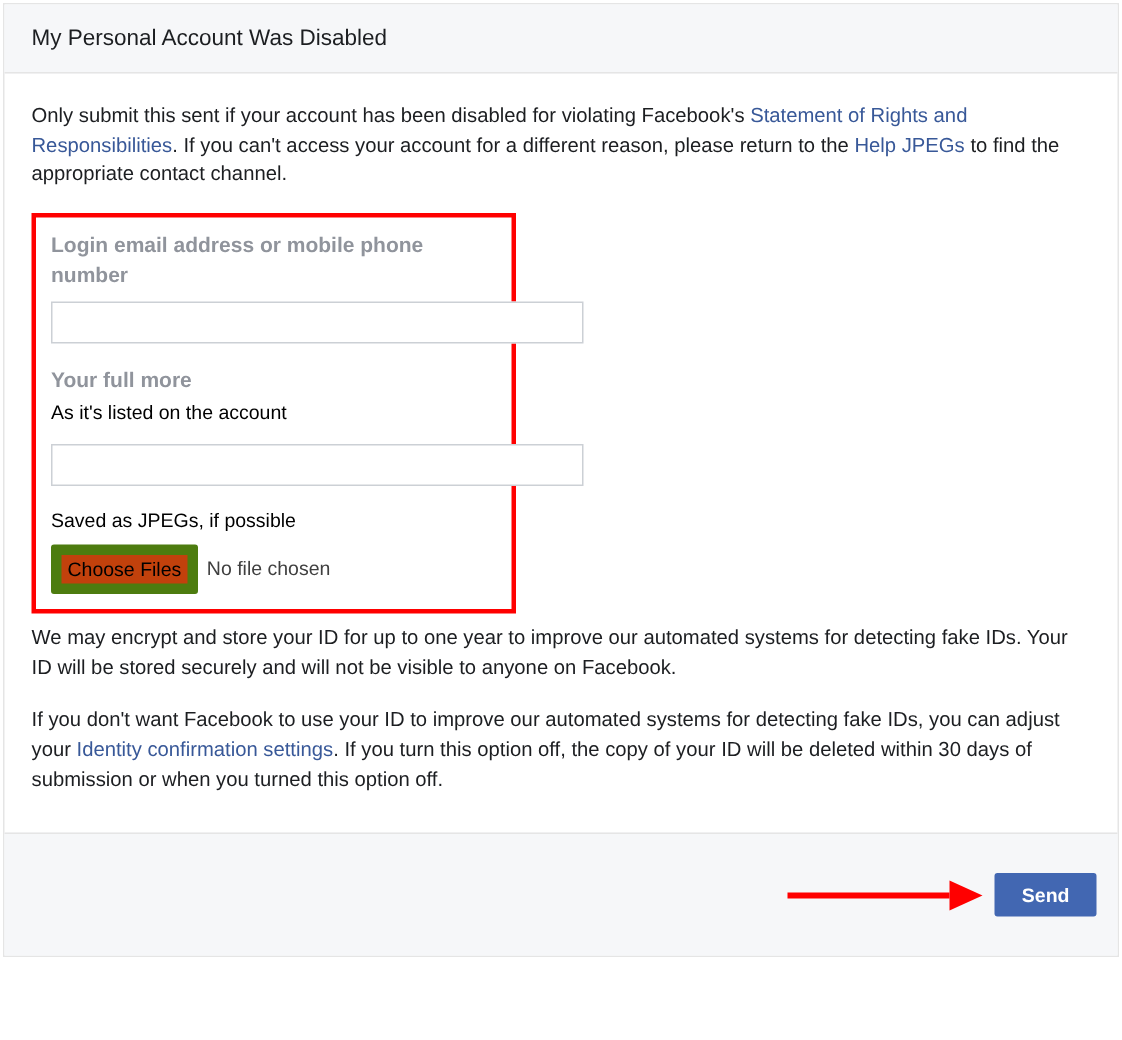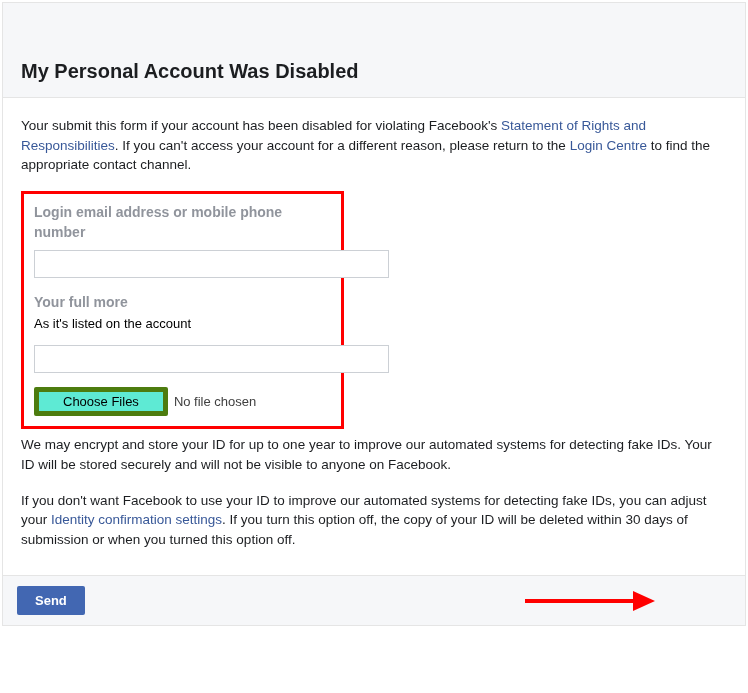--- a/index.html
+++ b/index.html
@@ -17,24 +17,23 @@
     .container {
       border: 1px solid #e5e5e5;
       margin: 2px;
     }
     .header {
       background: #f6f7f9;
       border-bottom: 1px solid #e5e5e5;
       padding: 14px 18px;
     }
     .header h1 {
-      font-size: 20px;
-      font-weight: bold;
+      font-size: 15px;
+      font-weight: normal;
       color: #1c1e21;
-      margin-top: 43px;
     }
     .content {
       padding: 18px 18px 10px 18px;
       font-size: 13.5px;
       color: #1c1e21;
       line-height: 1.45;
     }
     .para {
       margin-bottom: 16px;
     }
@@ -79,35 +78,36 @@
     }
     .file-row {
       margin-top: 4px;
       display: flex;
       align-items: center;
       gap: 6px;
     }
     .choose-btn {
       font-family: Arial, sans-serif;
       font-size: 13px;
-      padding: 2px 24px;
-      background: #5eead4;
-      border: 5px solid #4d7c0f;
+      padding: 2px 4px;
+      background: #c2410c;
+      border: 7px solid #4d7c0f;
       border-radius: 2px;
       cursor: pointer;
     }
     .no-file {
       font-size: 13px;
       color: #404040;
     }
     .footer {
       background: #f6f7f9;
       border-top: 1px solid #e5e5e5;
-      padding: 10px 14px;
+      padding: 26px 14px;
       display: flex;
+      justify-content: flex-end;
       align-items: center;
       position: relative;
     }
     .send-btn {
       background: #4267b2;
       color: #fff;
       font-weight: bold;
       font-size: 13px;
       border: none;
       padding: 7px 18px;
@@ -146,37 +146,38 @@
 
 <div class="container">
   <div class="header">
     <h1>My Personal Account Was Disabled</h1>
   </div>
 
   <div class="content">
 
 
     <p class="para">
-      <span>Your submit this form if your account has been disabled for violating Facebook's </span><a class="link">Statement of Rights and Responsibilities</a><span>. If you can't access your account for a different reason, please return to the </span><a class="link">Login Centre</a><span> to find the appropriate contact channel.</span>
+      <span>Only submit this sent if your account has been disabled for violating Facebook's </span><a class="link">Statement of Rights and Responsibilities</a><span>. If you can't access your account for a different reason, please return to the </span><a class="link">Help JPEGs</a><span> to find the appropriate contact channel.</span>
     </p>
 
     <div class="highlight-box">
 
       <div class="field-group">
         <span class="field-label">Login email address or mobile phone number</span>
         <input type="text" class="text-input" style="">
       </div>
 
       <div class="field-group">
         <span class="field-label">Your full more</span>
         <span class="field-hint">As it's listed on the account</span>
         <input type="text" class="text-input" style="">
       </div>
 
       <div class="field-group">
+        <span class="field-hint">Saved as JPEGs, if possible</span>
         <div class="file-row">
           <button class="choose-btn">Choose Files</button>
           <span class="no-file">No file chosen</span>
         </div>
       </div>
 
     </div>
 
     <p class="para">We may encrypt and store your ID for up to one year to improve our automated systems for detecting fake IDs. Your ID will be stored securely and will not be visible to anyone on Facebook.</p>
 

